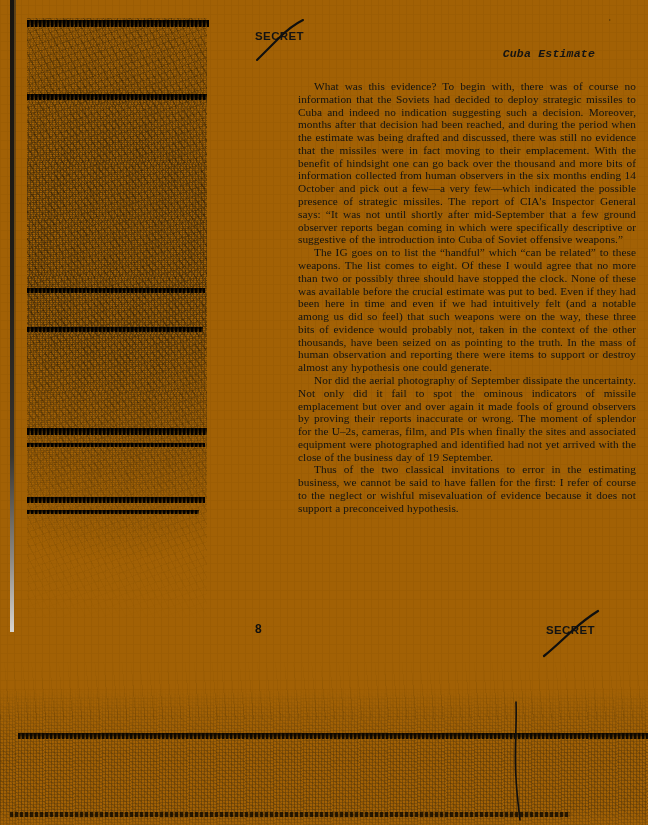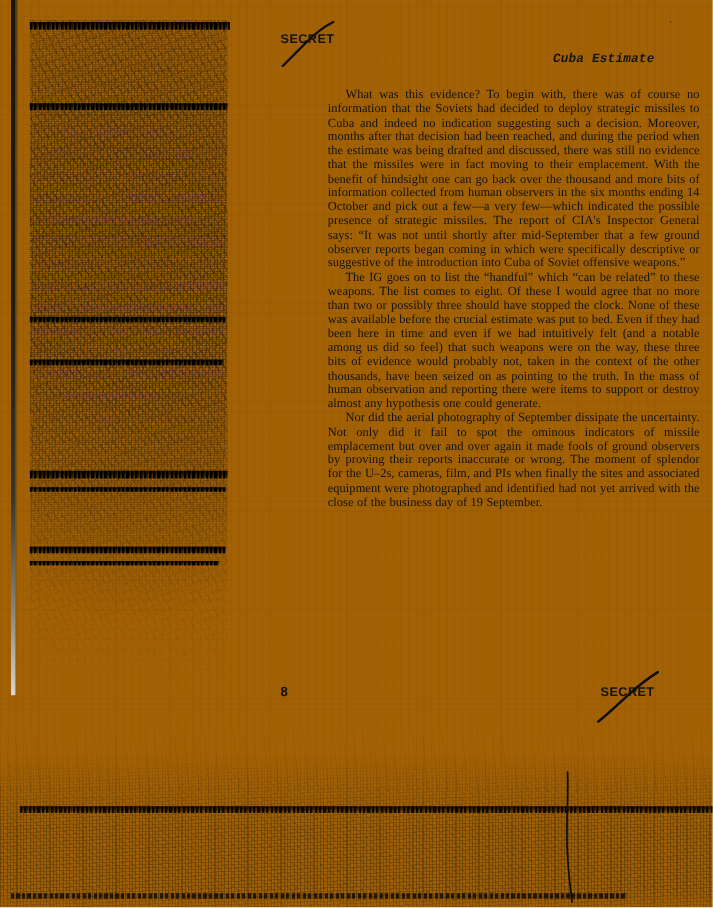--- a/index.html
+++ b/index.html
@@ -284,20 +284,21 @@
       </svg>
     </div>
 
     <div id="header-doc-title">Cuba Estimate</div>
   </div>
 
   <div id="body-text">
       <p>What was this evidence?  To begin with, there was of course no information that the Soviets had decided to deploy strategic missiles to Cuba and indeed no indication suggesting such a decision.  Moreover, months after that decision had been reached, and during the period when the estimate was being drafted and discussed, there was still no evidence that the missiles were in fact moving to their emplacement.  With the benefit of hindsight one can go back over the thousand and more bits of information collected from human observers in the six months ending 14 October and pick out a few—a very few—which indicated the possible presence of strategic missiles.   The report of CIA's Inspector General says: “It was not until shortly after mid-September that a few ground observer reports began coming in which were specifically descriptive or suggestive of the introduction into Cuba of Soviet offensive weapons.”</p>
       <p>The IG goes on to list the “handful” which “can be related” to these weapons.  The list comes to eight.  Of these I would agree that no more than two or possibly three should have stopped the clock.  None of these was available before the crucial estimate was put to bed.  Even if they had been here in time and even if we had intuitively felt (and a notable among us did so feel) that such weapons were on the way, these three bits of evidence would probably not, taken in the context of the other thousands, have been seized on as pointing to the truth.  In the mass of human observation and reporting there were items to support or destroy almost any hypothesis one could generate.</p>
       <p>Nor did the aerial photography of September dissipate the uncertainty.  Not only did it fail to spot the ominous indicators of missile emplacement but over and over again it made fools of ground observers by proving their reports inaccurate or wrong.  The moment of splendor for the U–2s, cameras, film, and PIs when finally the sites and associated equipment were photographed and identified had not yet arrived with the close of the business day of 19 September.</p>
+      <p>Thus of the two classical invitations to error in the estimating business, we cannot be said to have fallen for the first: I refer of course to the neglect or wishful misevaluation of evidence because it does not support a preconceived hypothesis.</p>
     </div>
 
   <div id="footer">
 
     <div id="footer-page-number">8</div>
 
     <div class="classification" id="footer-classification">
       <span>SECRET</span>
       <svg class="slash-svg" id="footer-slash" width="66" height="50" viewBox="0 0 66 50">
         <path d="M6 46 C 16 38, 24 30, 34 21 C 44 12, 52 6, 60 1" stroke="#111" stroke-width="2.3" fill="none" stroke-linecap="round"></path>

